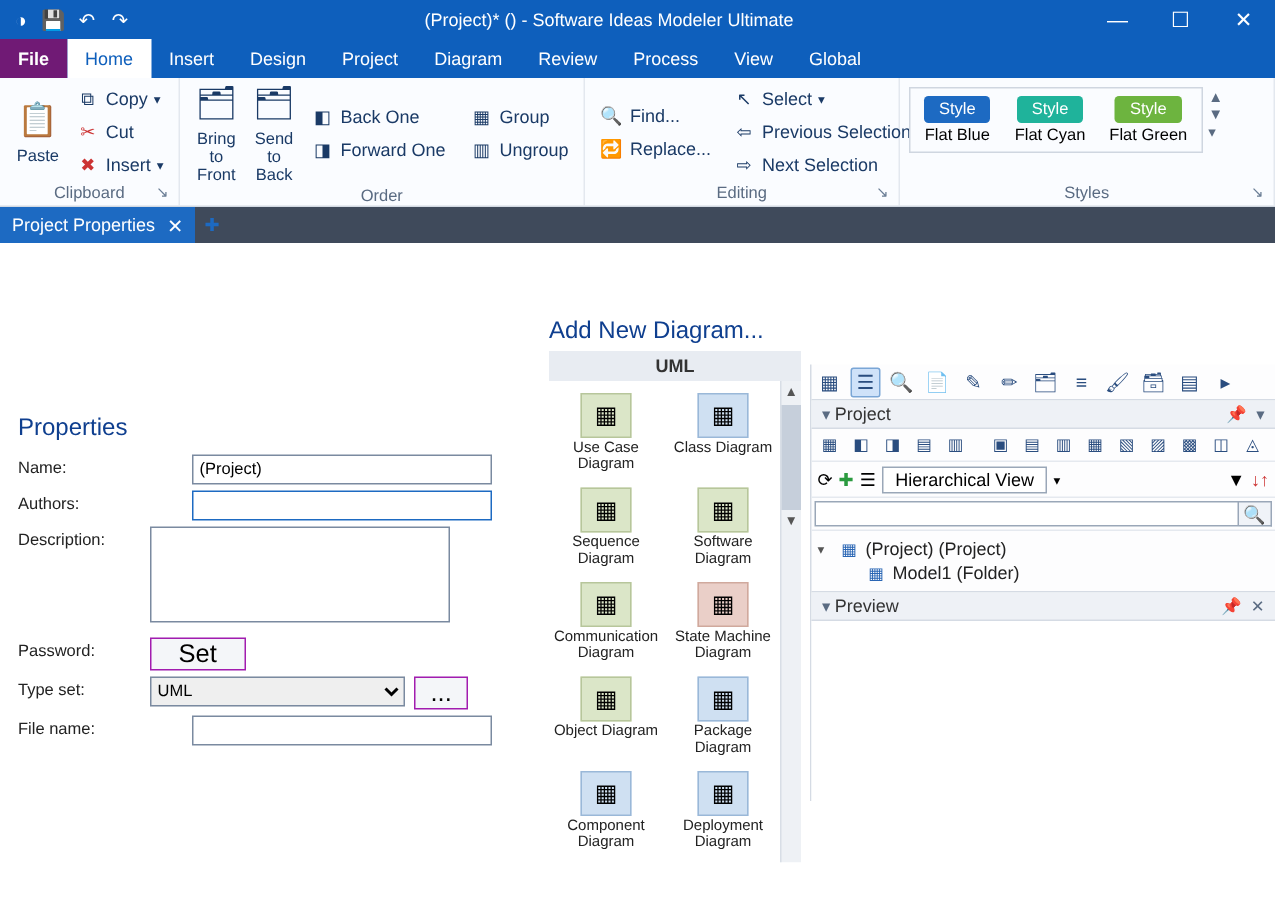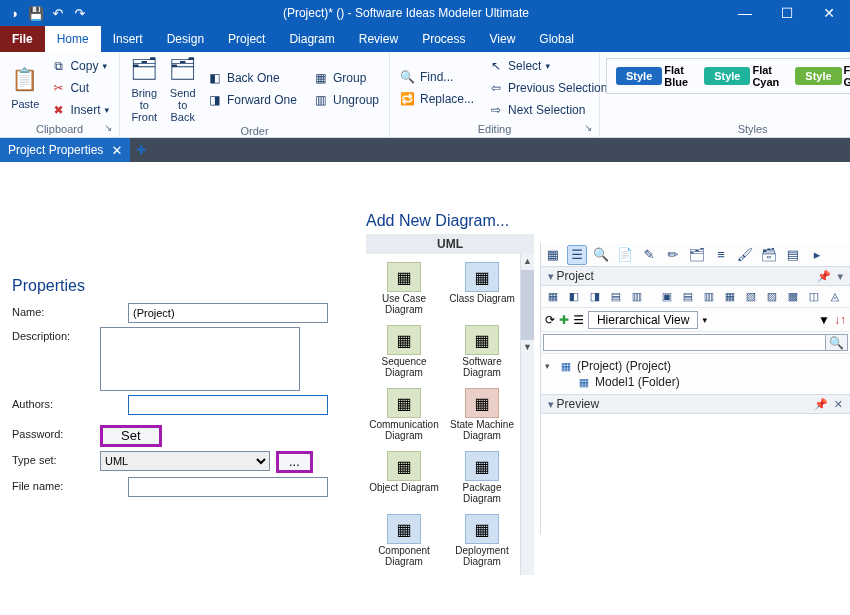--- a/index.html
+++ b/index.html
@@ -5,49 +5,49 @@
   * { box-sizing: border-box; margin: 0; padding: 0; font-family: "Segoe UI", Tahoma, sans-serif; font-size: 12px; }
   body { width: 850px; height: 615px; background: #fff; overflow: hidden; }
   .titlebar { height: 26px; background: #0e5fbc; color: #fff; display: flex; align-items: center; }
   .titlebar .icons-left { display: flex; gap: 6px; padding-left: 6px; align-items:center; }
   .titlebar .icons-left span { width:16px; height:16px; display:flex; align-items:center; justify-content:center; font-size:13px; }
   .titlebar .title { flex:1; text-align:center; font-size:12px; }
   .titlebar .winbtns { display:flex; }
   .titlebar .winbtns div { width:42px; height:26px; display:flex; align-items:center; justify-content:center; font-size:14px; }
   .menubar { height: 26px; background: #0e5fbc; color:#fff; display:flex; align-items:stretch; }
   .menubar .tab { padding:0 12px; display:flex; align-items:center; font-size:12px; cursor:pointer; }
-  .menubar .tab.file { background:#7f1d1d; font-weight:bold; }
+  .menubar .tab.file { background:#701a75; font-weight:bold; }
   .menubar .tab.active { background:#fff; color:#0e5fbc; }
   .menubar .searchbox { margin-left:auto; width:230px; height:20px; margin-top:3px; margin-right:8px; background:#2770c4; border:1px solid #5a9ad8; color:#cfe3f7; padding:0 6px; font-size:11px; display:flex; align-items:center;}
   .ribbon { height:86px; background:#fafcff; border-bottom:1px solid #d3dae3; display:flex; position:relative;}
   .rgroup { border-right:1px solid #e3e8ef; display:flex; flex-direction:column; padding:2px 6px 0 6px;}
   .rgroup .body { flex:1; display:flex; gap:2px;}
   .rgroup .label { text-align:center; font-size:11px; color:#5a6b82; padding:2px 0;}
   .bigbtn { width:48px; display:flex; flex-direction:column; align-items:center; justify-content:center; gap:3px; color:#1a3a66; cursor:pointer;}
   .bigbtn .ic { width:30px; height:30px; display:flex; align-items:center; justify-content:center; font-size:22px;}
   .bigbtn .tx { font-size:11px; text-align:center; line-height:1.1; }
   .smallrow { display:flex; align-items:center; gap:4px; height:22px; padding:0 4px; color:#1a3a66; cursor:pointer; white-space:nowrap;}
   .smallrow .ic { width:16px; height:16px; display:flex; align-items:center; justify-content:center; font-size:12px;}
   .vstack { display:flex; flex-direction:column; justify-content:center; }
-  .stylecell { display:flex; align-items:center; gap:2px; padding:2px 6px;font-weight:bold;}
+  .stylecell { display:flex; flex-direction:column; align-items:center; gap:2px; padding:2px 6px;}
   .stylebtn { padding:3px 10px; color:#fff; border-radius:3px; font-size:11px;}
   .dialoglauncher{position:absolute; right:3px; bottom:3px; width:12px; height:12px; font-size:10px; color:#6a7d95;}
   .tabhost { height:24px; background:#3f4a5b; display:flex; align-items:stretch;}
   .doctab { background:#1d6ac2; color:#fff; display:flex; align-items:center; padding:0 8px; gap:8px; font-size:11px;}
   .doctab .x { font-size:13px; }
   .tabhost .plus { width:22px; display:flex; align-items:center; justify-content:center; color:#1d6ac2; background:#3f4a5b;}
   .main { display:flex; height: calc(615px - 26px - 26px - 86px - 24px); align-items: center; }
   .left { flex:1; padding:10px 12px; overflow:hidden; background:#fff;}
   .hdr { color:#0f3f8f; font-size:16px; margin-bottom:8px; }
   .formrow { display:flex; align-items:flex-start; margin:4px 0; }
   .formrow label { width:88px; font-size:11px; color:#222; padding-top:3px;}
   .formrow input[type=text] { flex:1; max-width:200px; border:1px solid #7a8aa0; height:20px; padding:0 4px; font-size:11px;margin-left:28px;}
   .formrow textarea { flex:1; max-width:200px; height:64px; border:1px solid #7a8aa0; font-size:11px; padding:2px 4px; resize:none;}
   .formrow select { width:170px; height:20px; border:1px solid #7a8aa0; font-size:11px;}
-  .btn { border:3px solid #a21caf; background:#f4f6f9; height:22px; padding:0 18px; font-size:13px; cursor:pointer;}
+  .btn { border:1px solid #a21caf; background:#f4f6f9; height:22px; padding:0 18px; font-size:17px; cursor:pointer;}
   .btn.sm { padding:0 10px;}
   .mid { width:180px; padding:10px 6px 0 6px; background:#fff; display:flex; flex-direction:column;}
   .mid .hdr { font-size:16px; color:#0f3f8f; margin-bottom:4px;}
   .umlhdr { background:#e8ecf2; text-align:center; font-weight:bold; color:#333; padding:3px 0; font-size:12px;}
   .dggrid { flex:1; overflow-y:auto; overflow-x:hidden; display:grid; grid-template-columns:1fr 1fr; gap:10px 6px; padding:8px 2px; align-content:start;}
   .dg { display:flex; flex-direction:column; align-items:center; gap:1px; cursor:pointer;}
   .dg .ic { width:34px; height:30px; background:#dbe6c8; border:1px solid #b7c69b; display:flex; align-items:center; justify-content:center; font-size:16px;}
   .dg.blue .ic { background:#cfe0f2; border-color:#9ab8d8;}
   .dg.pink .ic { background:#eacfc8; border-color:#d0a99d;}
   .dg .tx { font-size:10px; text-align:center; line-height:1.1; color:#222;}
@@ -241,26 +241,26 @@
 
 <div class="main">
 
   <div class="left">
     <div class="hdr">Properties</div>
     <div class="formrow">
       <label>Name:</label>
       <input type="text" value="(Project)" style="">
     </div>
     <div class="formrow">
+      <label>Authors:</label>
+      <input type="text" style="border-color: rgb(29, 106, 194);" value="">
+    </div>
+    <div class="formrow">
       <label>Description:</label>
       <textarea style=""></textarea>
-    </div>
-    <div class="formrow">
-      <label>Authors:</label>
-      <input type="text" style="border-color: rgb(29, 106, 194);" value="">
     </div>
     <div class="formrow" style="margin-top:10px;">
       <label>Password:</label>
       <button class="btn">Set</button>
     </div>
     <div class="formrow">
       <label>Type set:</label>
       <select><option>UML</option></select>
       <span style="width:6px;"></span>
       <button class="btn sm">...</button>

